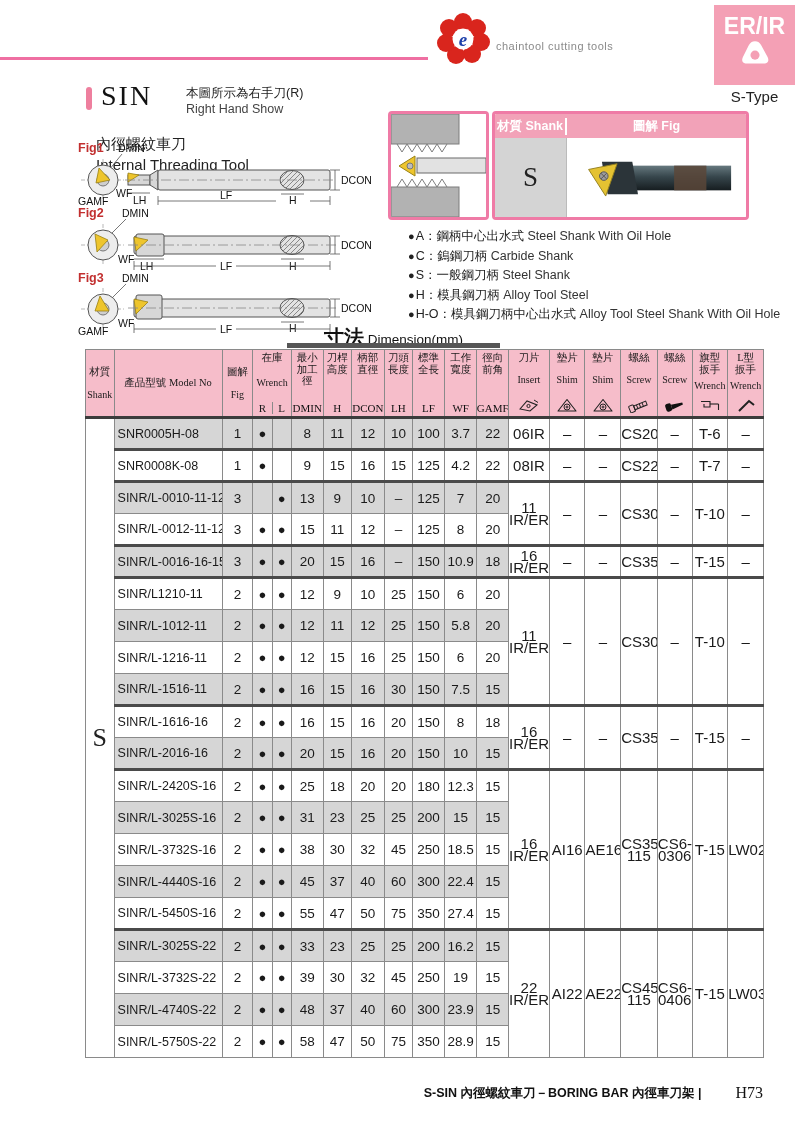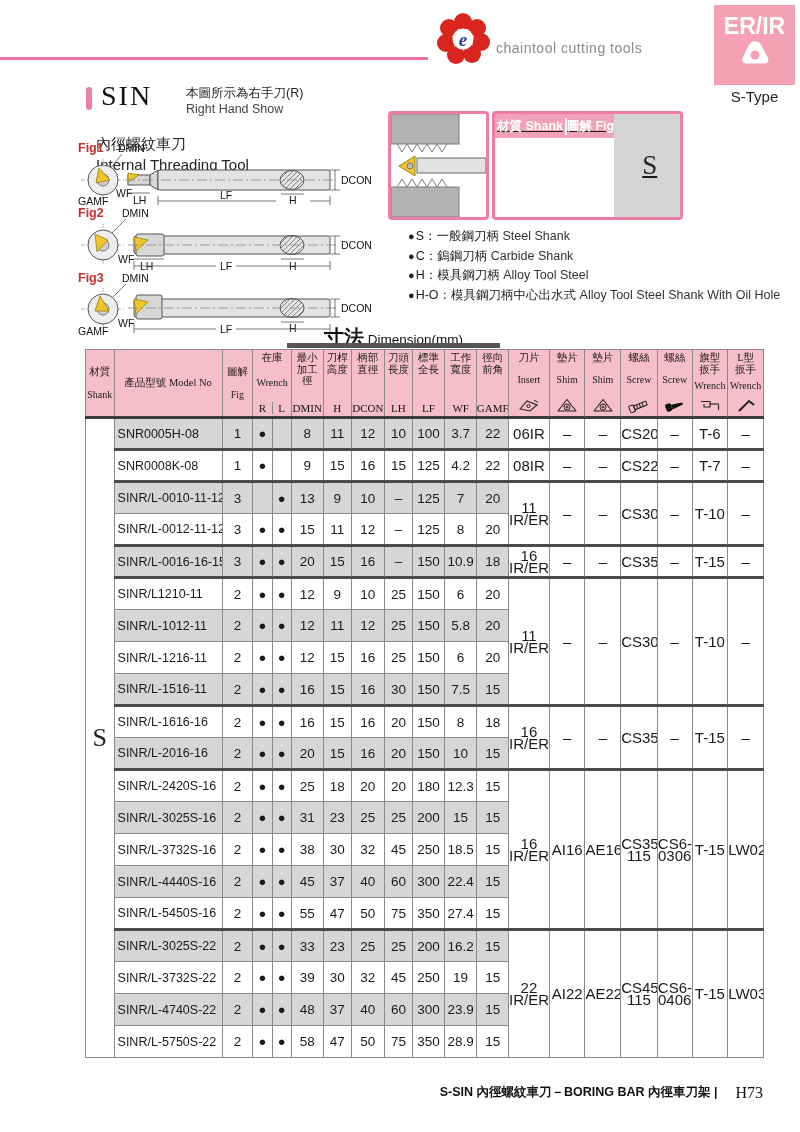--- a/index.html
+++ b/index.html
@@ -7,21 +7,21 @@
     width:800px;height:1132px;position:relative;background:#fff;overflow:hidden;
     font-family:"Liberation Sans","DejaVu Sans",sans-serif;color:#1a1a1a;
     -webkit-font-smoothing:antialiased;
   }
   .abs{position:absolute;}
   
   .top-rule{left:0;top:57px;width:428px;height:3px;background:#ef6fa2;}
   .logo{left:436px;top:12px;display:flex;align-items:flex-start;}
   .logo .word{font-size:37px;font-weight:bold;font-style:italic;color:#1d3faa;letter-spacing:-1px;line-height:48px;}
   .logo .reg{font-size:10px;color:#1d3faa;vertical-align:top;margin-left:1px;}
-  .logo .tagline{font-size:14px;color:#8a8a8a;margin:28px 0 0 6px;letter-spacing:.5px;white-space:nowrap;}
+  .logo .tagline{font-size:11px;color:#8a8a8a;margin:28px 0 0 6px;letter-spacing:.5px;white-space:nowrap;}
   .badge{left:714px;top:5px;width:81px;height:80px;background:#f4a0b5;display:flex;flex-direction:column;align-items:center;}
   .badge .blabel{color:#fff;font-weight:bold;font-size:23px;margin-top:9px;line-height:24px;}
   .badge-sub{left:714px;top:88px;width:81px;text-align:center;font-size:15px;color:#222;}
   
   .sin-bar{left:86px;top:87px;width:6px;height:23px;background:#ee7f9e;border-radius:3px;}
   .sin-title{left:101px;top:80px;font-family:"Liberation Serif","DejaVu Serif",serif;font-size:28px;letter-spacing:2px;color:#111;}
   .hand-note{left:186px;top:85px;font-size:12.5px;line-height:16px;color:#222;}
   .hand-note .en{color:#444;}
   .subtitle{left:96px;top:133px;font-size:15px;line-height:21px;color:#222;}
   
@@ -30,21 +30,21 @@
   .dim-t{font:10.5px "Liberation Sans","DejaVu Sans",sans-serif;fill:#111;}
   .figlab{font:bold 12.5px "Liberation Sans","DejaVu Sans",sans-serif;fill:#c22f2f;}
   .bar{fill:#e3e3e3;stroke:#555;stroke-width:1;}
   .barhead{fill:#d7d7d7;stroke:#555;stroke-width:1;}
   .ins{fill:#eec52d;stroke:#998214;stroke-width:.8;}
   .cl{stroke:#999;stroke-width:.7;stroke-dasharray:4 2;}
   .cl2{stroke:#888;stroke-width:.8;stroke-dasharray:10 3 2 3;}
   .thin{stroke:#555;stroke-width:.8;fill:none;}
   
   .xsec-box{left:388px;top:111px;width:101px;height:109px;border:3px solid #ef7ba6;border-radius:4px;background:#fff;box-sizing:border-box;overflow:hidden;}
-  .sfbox{left:492px;top:111px;width:191px;height:109px;border:3px solid #ef7ba6;border-radius:4px;background:#fff;box-sizing:border-box;overflow:hidden;display:flex;flex-direction:row;text-decoration:underline;}
+  .sfbox{left:492px;top:111px;width:257px;height:109px;border:3px solid #ef7ba6;border-radius:4px;background:#fff;box-sizing:border-box;overflow:hidden;display:flex;flex-direction:column;}
   .sfbox .hd{height:24px;background:#f2a2b8;display:flex;color:#fff;font-size:12.5px;font-weight:bold;align-items:center;flex:none;}
   .sfbox .hd .c1{width:72px;text-align:center;border-right:2px solid #fff;box-sizing:border-box;}
   .sfbox .hd .c2{flex:1;text-align:center;}
   .sfbox .bd{flex:1;display:flex;}
   .sfbox .bd .s-cell{width:72px;background:#d4d4d4;display:flex;align-items:center;justify-content:center;
     font-family:"Liberation Serif","DejaVu Serif",serif;font-size:27px;color:#222;border-right:1px solid #bbb;box-sizing:border-box;}
   .sfbox .bd .photo{flex:1;display:flex;align-items:center;justify-content:center;background:#fff;}
   
   .legend{left:408px;top:227px;list-style:none;margin:0;padding:0;font-size:12.5px;line-height:19.5px;color:#222;}
   .legend .bdot{font-size:11px;margin-right:1px;}
@@ -70,21 +70,21 @@
   .stock-rl span + span{border-left:1px solid #8a8a8a;}
   .spec tbody tr{height:32px;border-top:1px solid #8a8a8a;}
   .spec tbody tr.group-start{border-top:3px solid #4a4a4a;}
   .spec tbody tr:first-child{border-top:none;}
   .spec td.model{text-align:left;padding-left:3px;font-size:12.5px;white-space:nowrap;}
   .spec tr.shaded td.dim{background:#d6d6d6;}
   .spec td.dot-c{font-size:13px;}
   .spec td.grp{font-size:15px;line-height:12px;white-space:pre-line;background:#fff;}
   .spec th.shank-cell{background:#fff;font-family:"Liberation Serif","DejaVu Serif",serif;font-size:26px;font-weight:normal;color:#222;}
   
-  .footer{right:37px;top:1084px;display:flex;align-items:flex-start;gap:18px;}
+  .footer{right:37px;top:1084px;display:flex;align-items:center;gap:34px;}
   .footer .cap{font-size:12.5px;font-weight:bold;color:#111;}
   .footer .pg{font-family:"Liberation Serif","DejaVu Serif",serif;font-size:16px;color:#111;}
 </style>
 </head>
 <body>
 
 <div class="abs top-rule"></div>
 
 <div class="abs logo">
   <svg width="54" height="54" viewBox="0 0 54 54">
@@ -264,22 +264,23 @@
         <polygon points="8,26 38,20 26,54" fill="#e4c232" stroke="#93801f"></polygon>
         <circle cx="24" cy="33" r="4.5" fill="#9b9b9b" stroke="#555"></circle>
         <line x1="21" y1="30" x2="27" y2="36" stroke="#555"></line>
           <line x1="27" y1="30" x2="21" y2="36" stroke="#555"></line>
       </svg>
     </div>
   </div>
 </div>
 
 <ul class="legend" style="position:absolute;">
+  <li><span class="bdot">●</span><span>A：鋼柄中心出水式</span> <span class="en">Steel Shank With Oil Hole</span></li>
+  <li><span class="bdot">●</span><span>C：鎢鋼刀柄</span> <span class="en">Carbide Shank</span></li>
   <li><span class="bdot">●</span><span>S：一般鋼刀柄</span> <span class="en">Steel Shank</span></li>
-  <li><span class="bdot">●</span><span>C：鎢鋼刀柄</span> <span class="en">Carbide Shank</span></li>
   <li><span class="bdot">●</span><span>H：模具鋼刀柄</span> <span class="en">Alloy Tool Steel</span></li>
   <li><span class="bdot">●</span><span>H-O：模具鋼刀柄中心出水式</span> <span class="en">Alloy Tool Steel Shank With Oil Hole</span></li>
 </ul>
 
 <div class="abs dimcap"><b>寸法</b> <span>Dimension(mm)</span></div>
 <div class="abs dimbar"></div>
 
 <table class="abs spec">
   <colgroup>
       <col style="width: 28px;">

